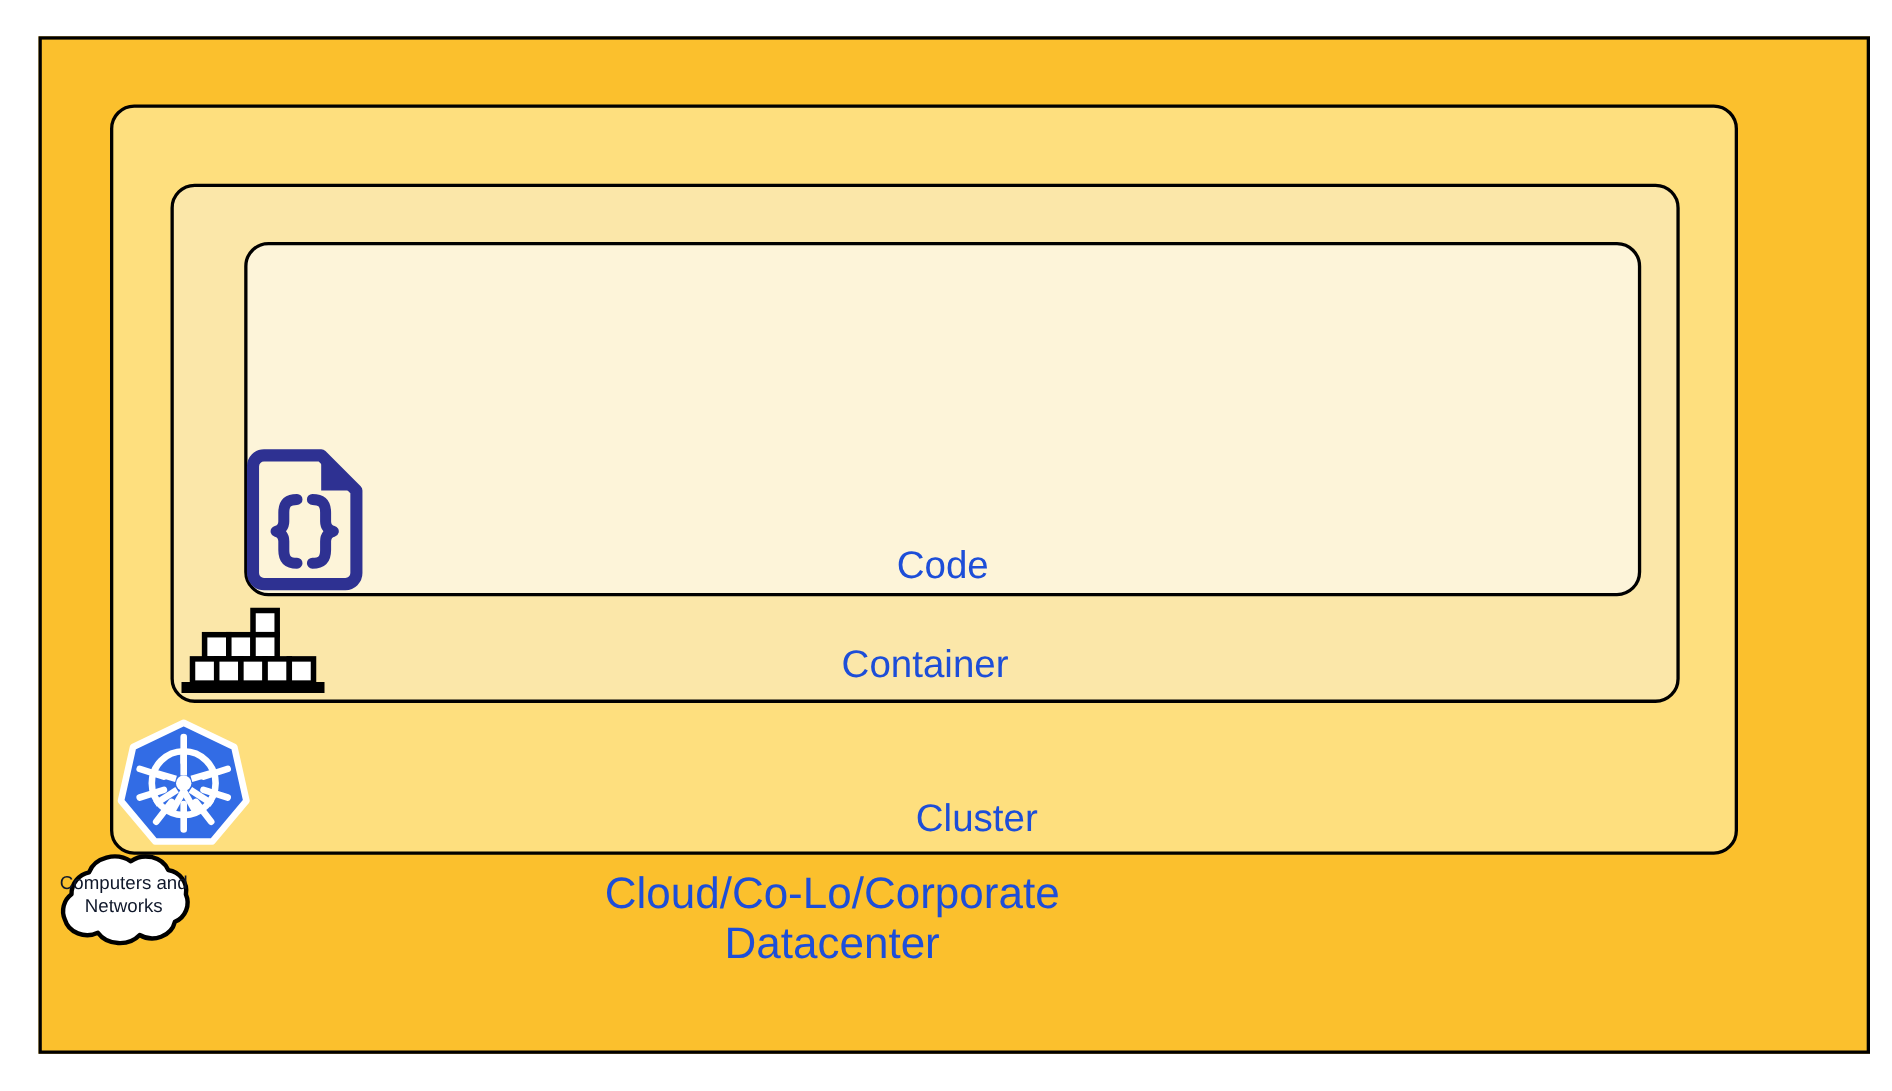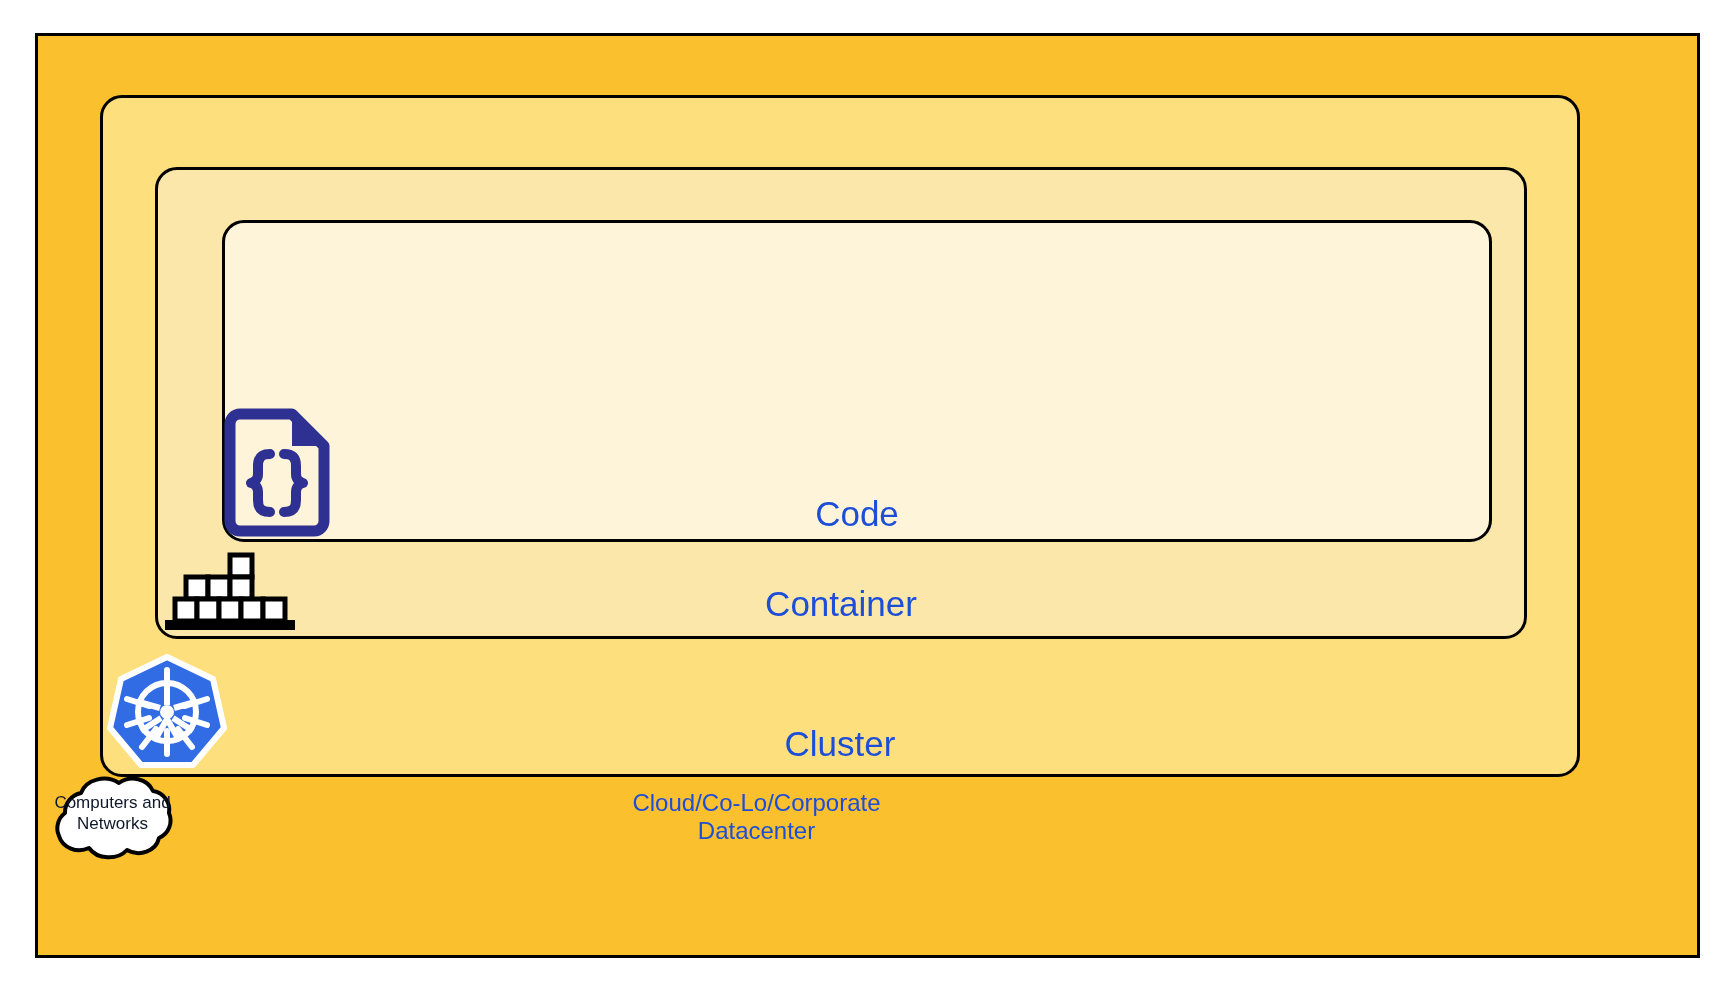--- a/index.html
+++ b/index.html
@@ -89,27 +89,28 @@
     top: 584px;
     width: 1372px;
     font-size: 35px;
   }
 
   .label-cluster {
     left: 100px;
     top: 724px;
     width: 1480px;
     font-size: 35px;
+    padding-left: 48px;
   }
 
   .label-datacenter {
     left: 35px;
     top: 789px;
     width: 1443px;
-    font-size: 24px;
+    font-size: 40px;
   }
 
   
   .icon-wrap {
     position: absolute;
   }
 
   .icon-code-doc {
     left: 220px;
     top: 410px;

